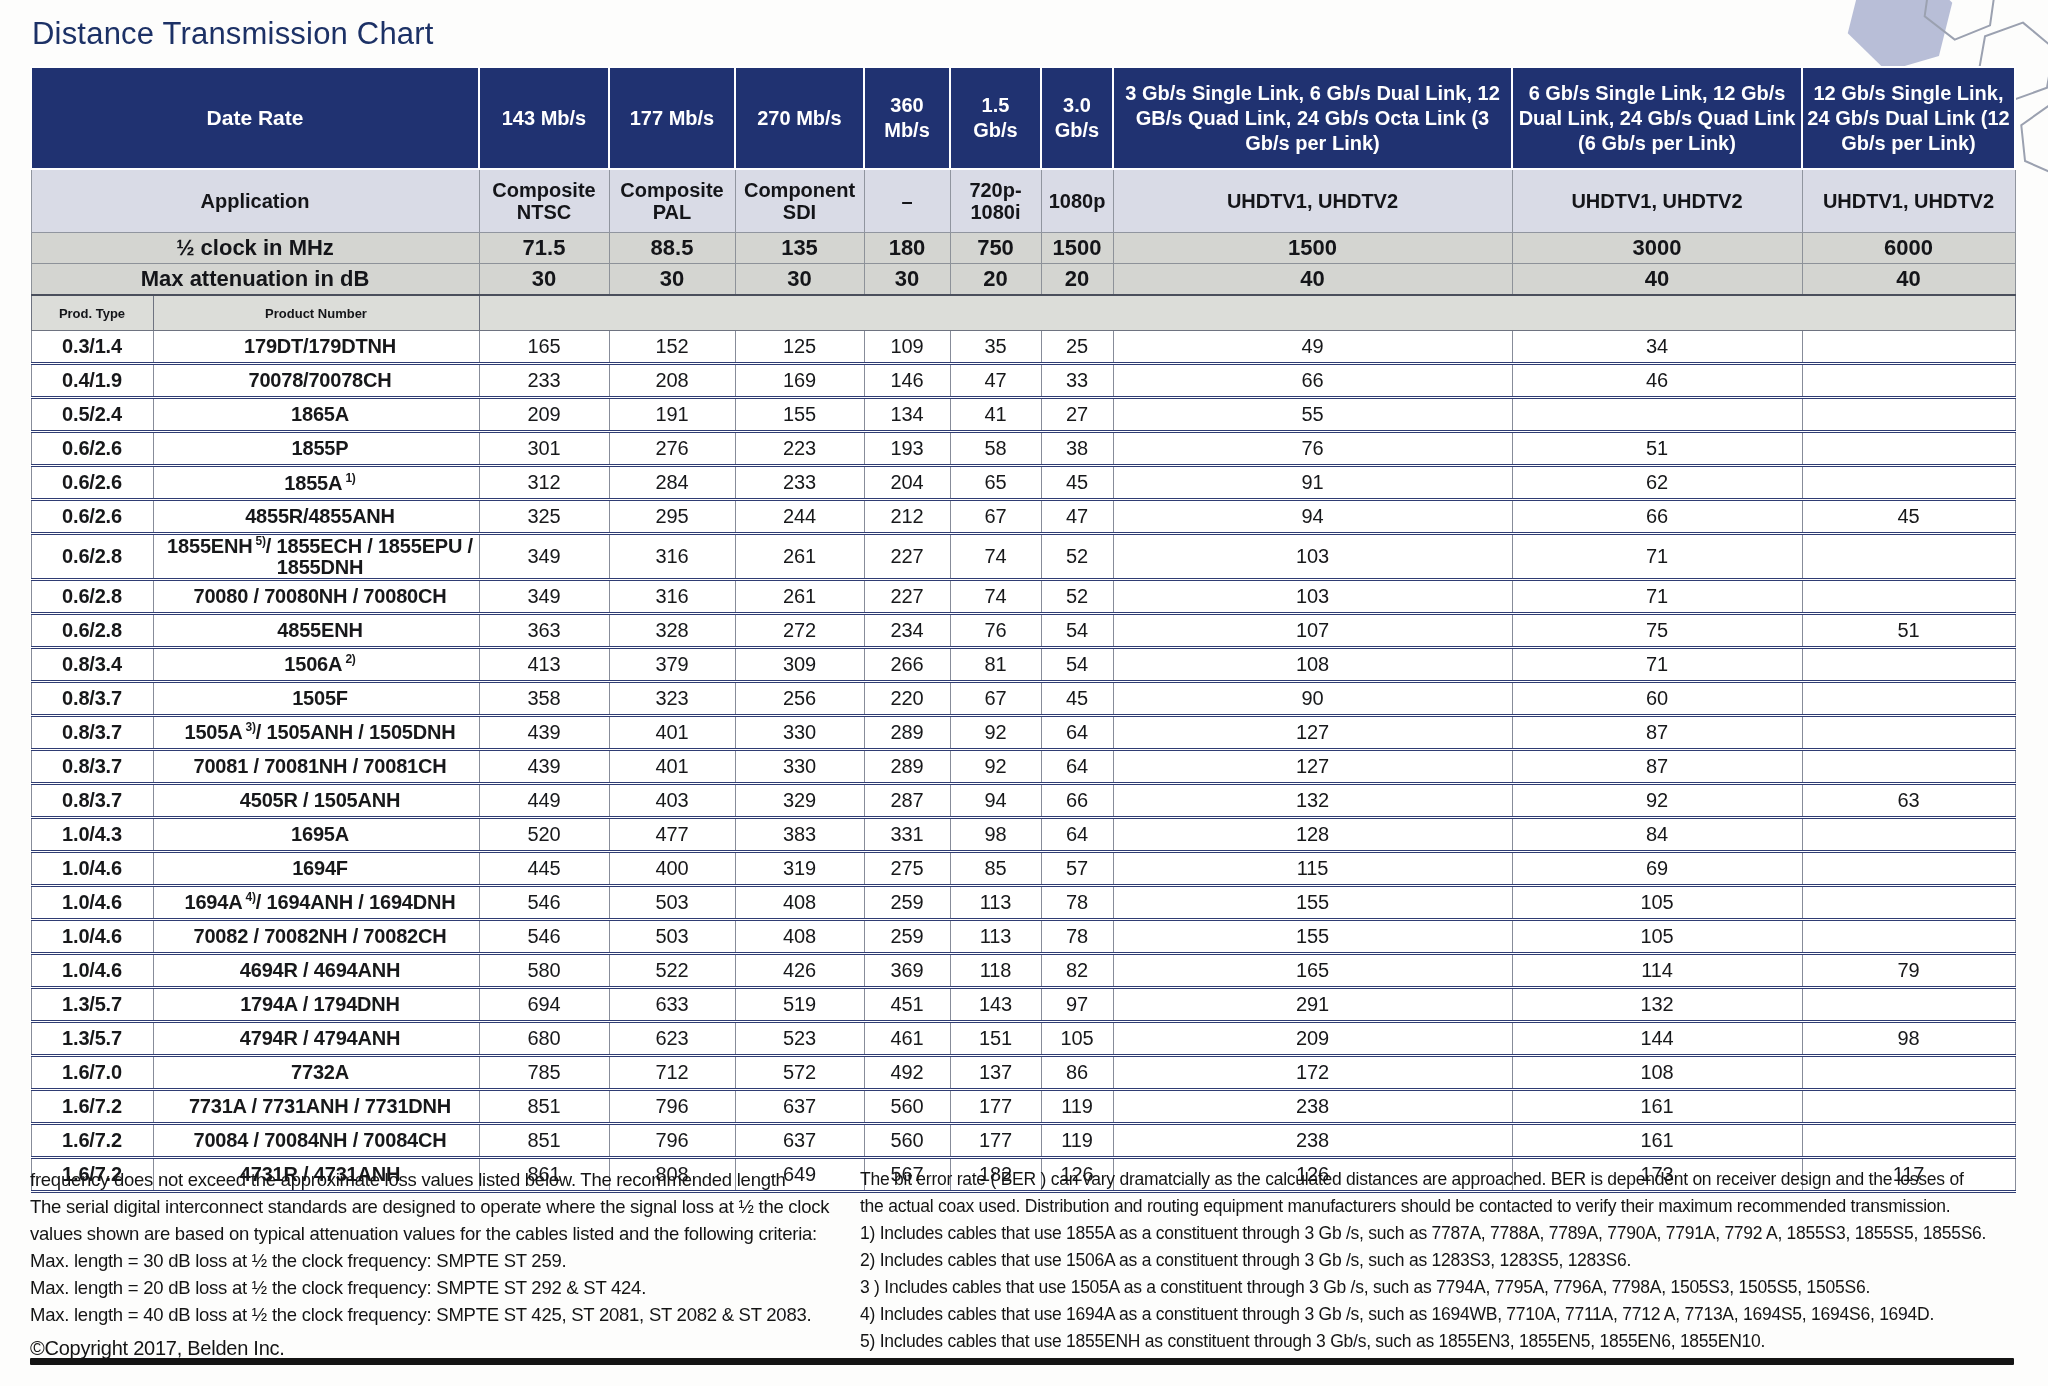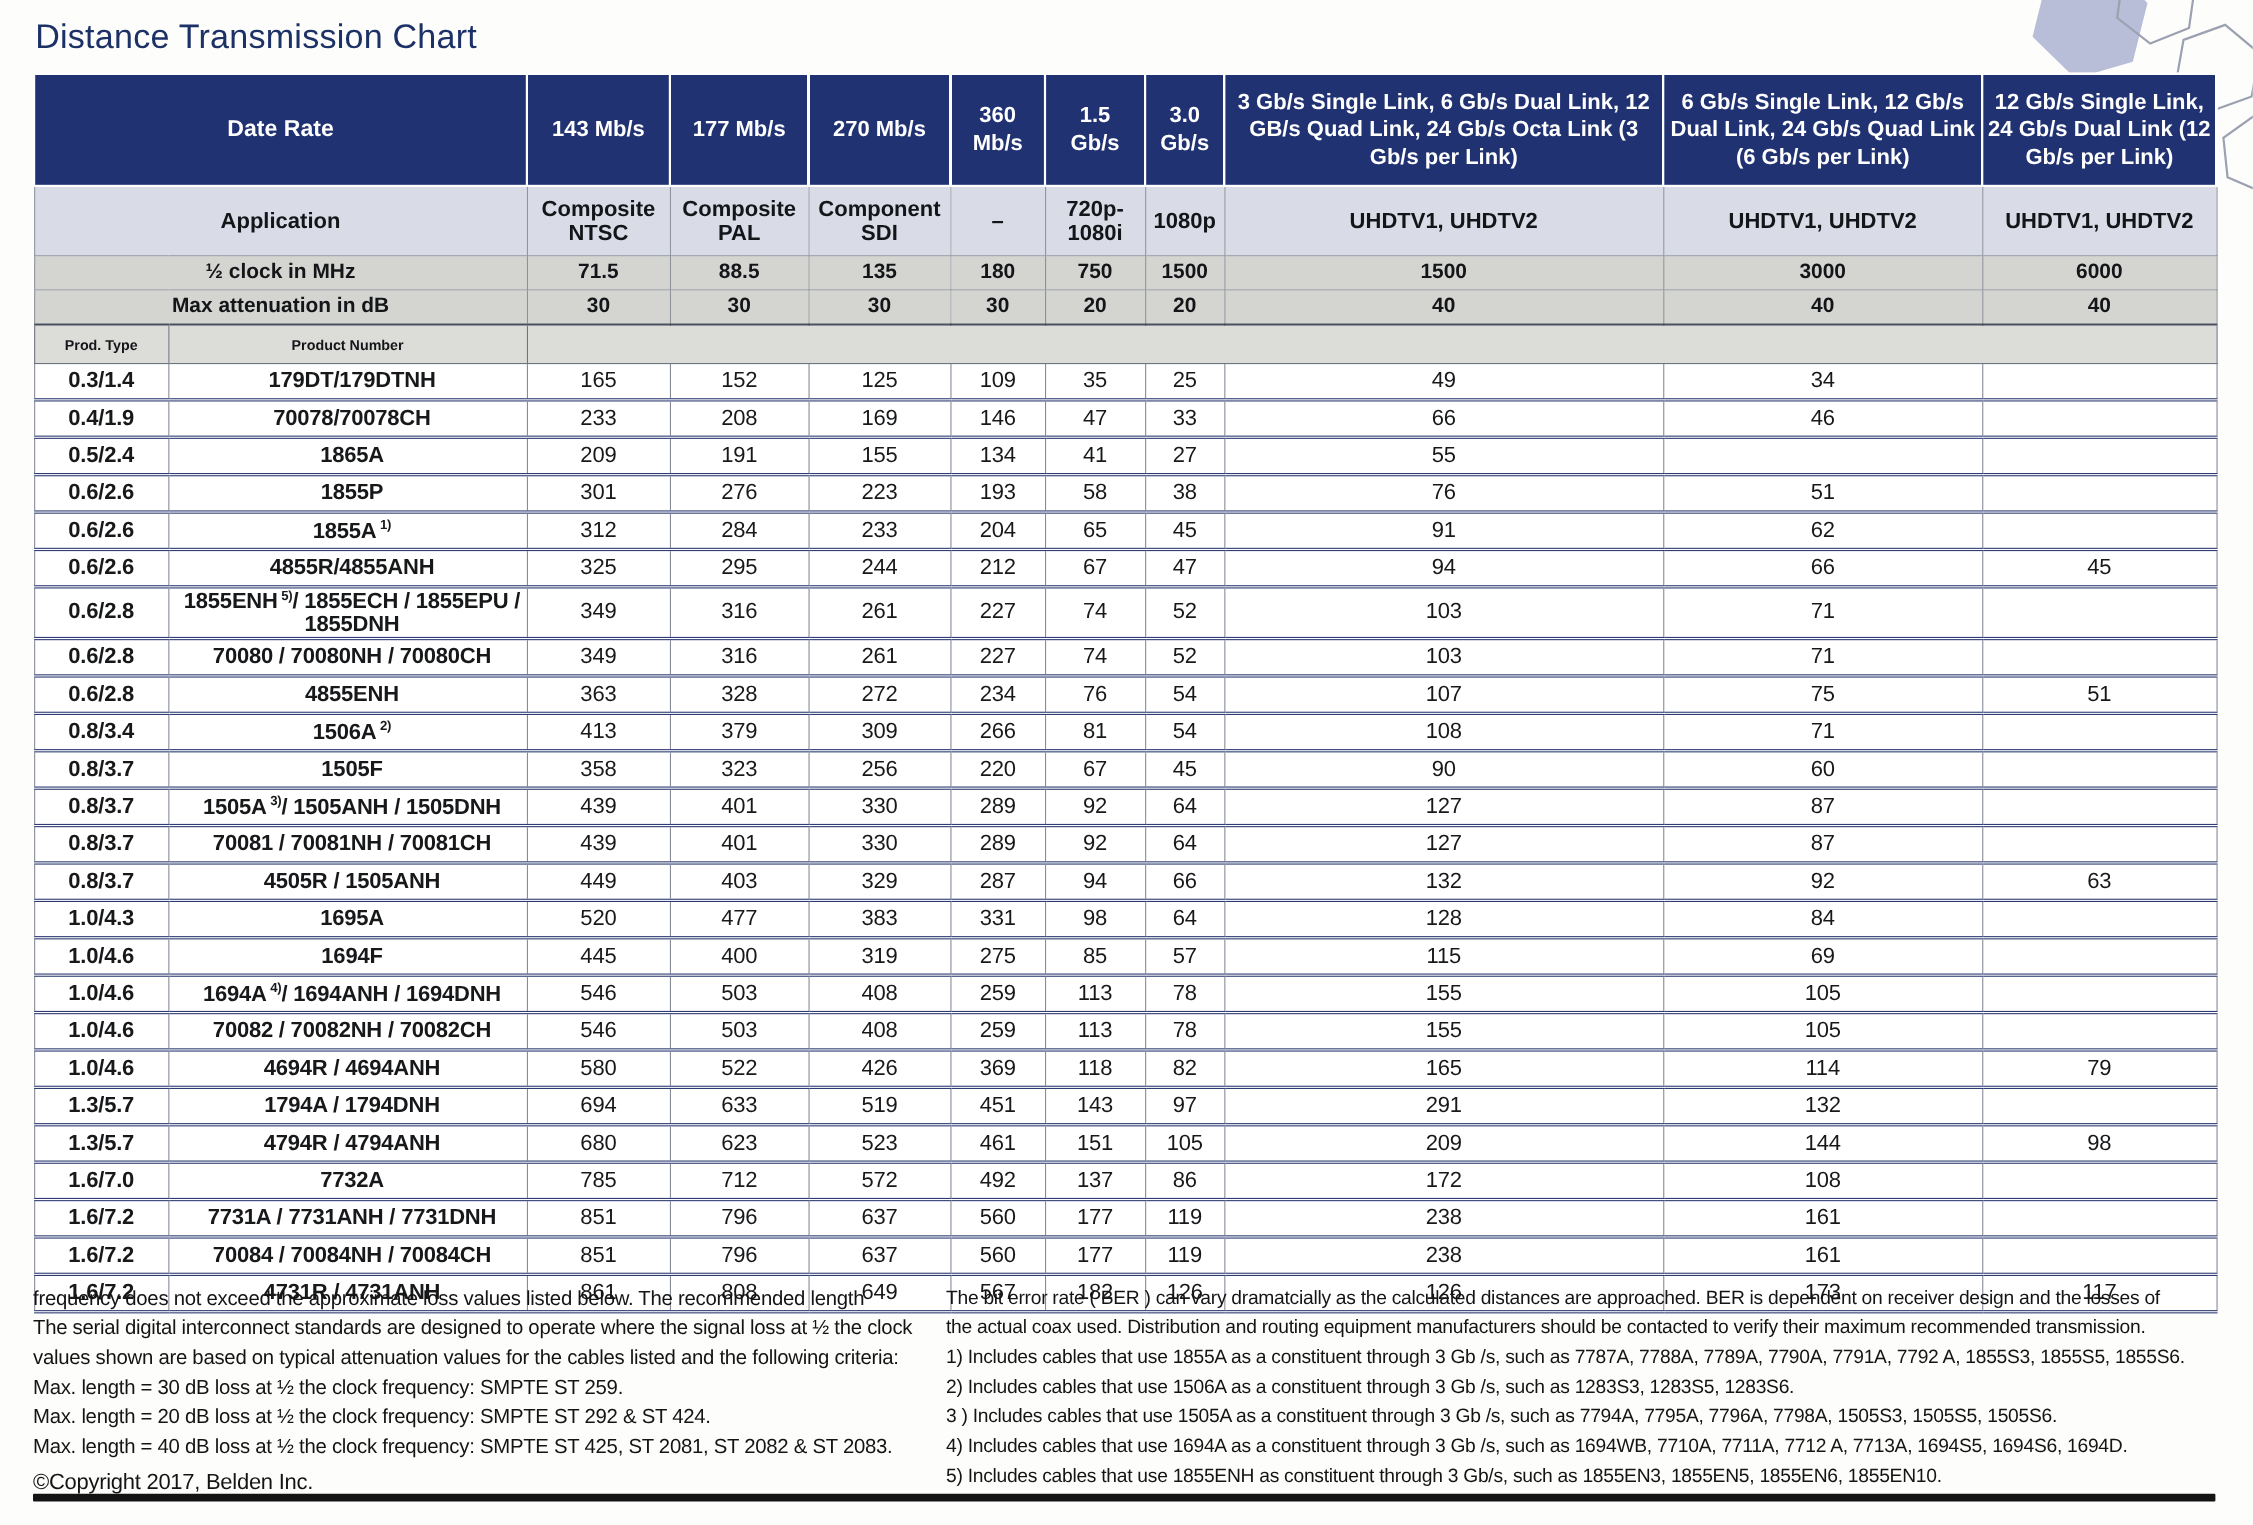--- a/index.html
+++ b/index.html
@@ -32,21 +32,21 @@
   
   tr.hdr-1 th{
     background:#d9dbe6;color:#141519;height:62px;
     font-size:20px;font-weight:700;line-height:1.12;
     border:1px solid #90959f;text-align:center;vertical-align:middle;
     white-space:pre-line;
   }
   
   tr.hdr-2 th, tr.hdr-3 th{
     background:#d4d5d1;color:#141519;height:30px;
-    font-size:19px;font-weight:700;
+    font-size:22px;font-weight:700;
     border:1px solid #8d9299;text-align:center;vertical-align:middle;
   }
   
   tr.subhdr th{
     background:#dcddd9;color:#141519;height:34px;
     font-size:13px;font-weight:700;
     border:1px solid #6e7380;border-top:2px solid #4a4f5c;text-align:center;vertical-align:middle;
   }
   
   tr.datarow td{

